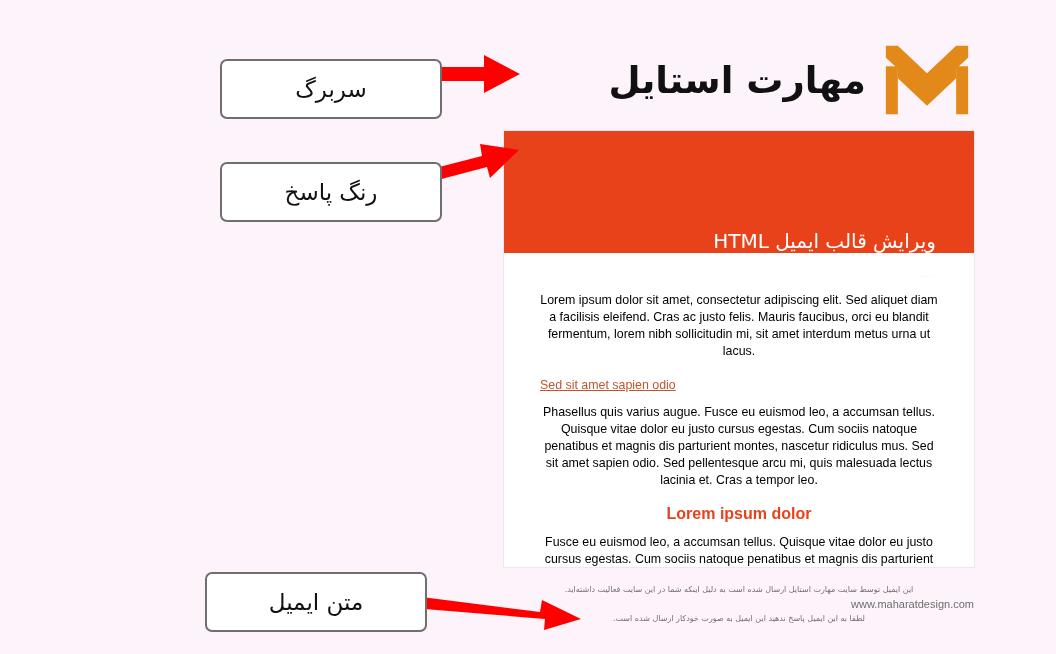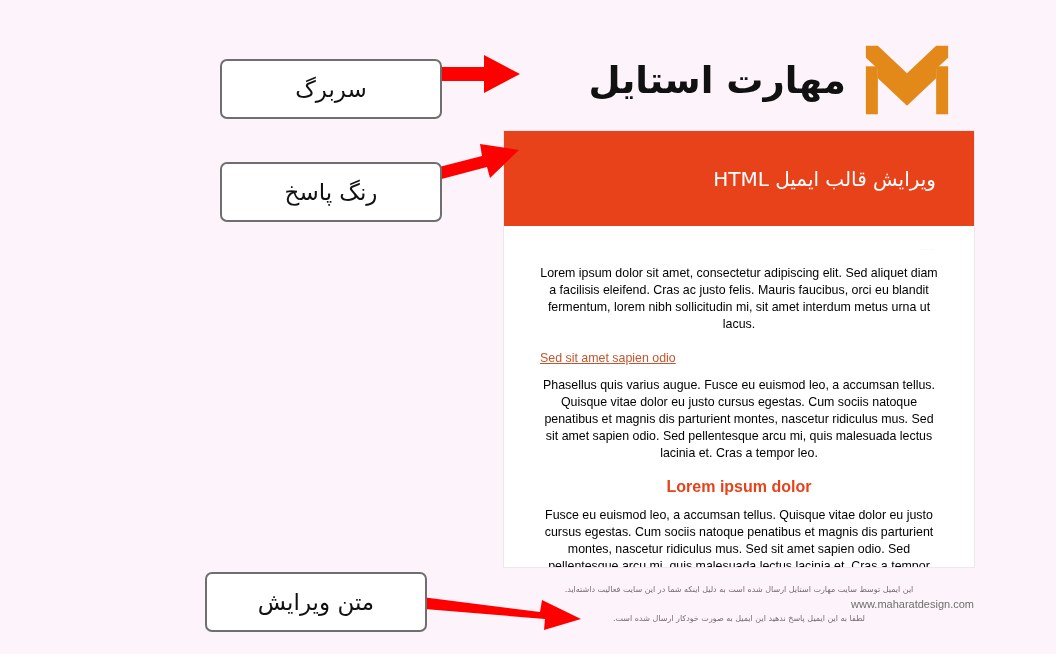--- a/index.html
+++ b/index.html
@@ -18,21 +18,21 @@
 
   
   .stage {
     position: absolute;
     inset: 0;
   }
 
   
   .brand-header {
     position: absolute;
-    left: 480px;
+    left: 500px;
     top: 30px;
     width: 470px;
     height: 100px;
     display: flex;
     flex-direction: row-reverse;
     align-items: center;
     justify-content: flex-start;
     gap: 18px;
   }
   .brand-logo {
@@ -88,27 +88,27 @@
     position: absolute;
     left: 504px;
     top: 131px;
     width: 470px;
     height: 436px;
     background: #ffffff;
     box-shadow: 0 0 0 1px rgba(0,0,0,0.05);
     overflow: hidden;
   }
   .email-banner {
-    height: 95px;
+    height: 122px;
     background: #e8421a;
     display: flex;
-    align-items: center;
+    align-items: flex-end;
     justify-content: flex-start;
     flex-direction: row-reverse;
-    padding: 12px 38px;
+    padding: 0 38px;
     box-sizing: border-box;
   }
   .email-banner-title {
     color: #ffffff;
     font-family: "DejaVu Sans", sans-serif;
     font-size: 20px;
     direction: rtl;
     unicode-bidi: plaintext;
     white-space: nowrap;
   }
@@ -223,21 +223,21 @@
     <div class="footer-line">لطفا به این ایمیل پاسخ ندهید این ایمیل به صورت خودکار ارسال شده است.</div>
   </div>
 
   <div class="callout callout-1">
     <span>سربرگ</span>
   </div>
   <div class="callout callout-2">
     <span>رنگ پاسخ</span>
   </div>
   <div class="callout callout-3">
-    <span>متن ویرایش</span>
+    <span>متن ایمیل</span>
   </div>
 
   <svg class="arrow arrow-1" viewBox="0 0 110 44">
     <path d="M0 15 L72 15 L72 3 L108 22 L72 41 L72 29 L0 29 Z" fill="#ff0000"></path>
   </svg>
   <svg class="arrow arrow-2" viewBox="0 0 110 60">
     <path d="M0 40 L70 22 L68 10 L107 16 L78 44 L75 33 L3 52 Z" fill="#ff0000"></path>
   </svg>
   <svg class="arrow arrow-3" viewBox="0 0 185 46">
     <path d="M0 8 L142 26 L144 14 L183 33 L146 44 L147 33 L2 21 Z" fill="#ff0000"></path>

